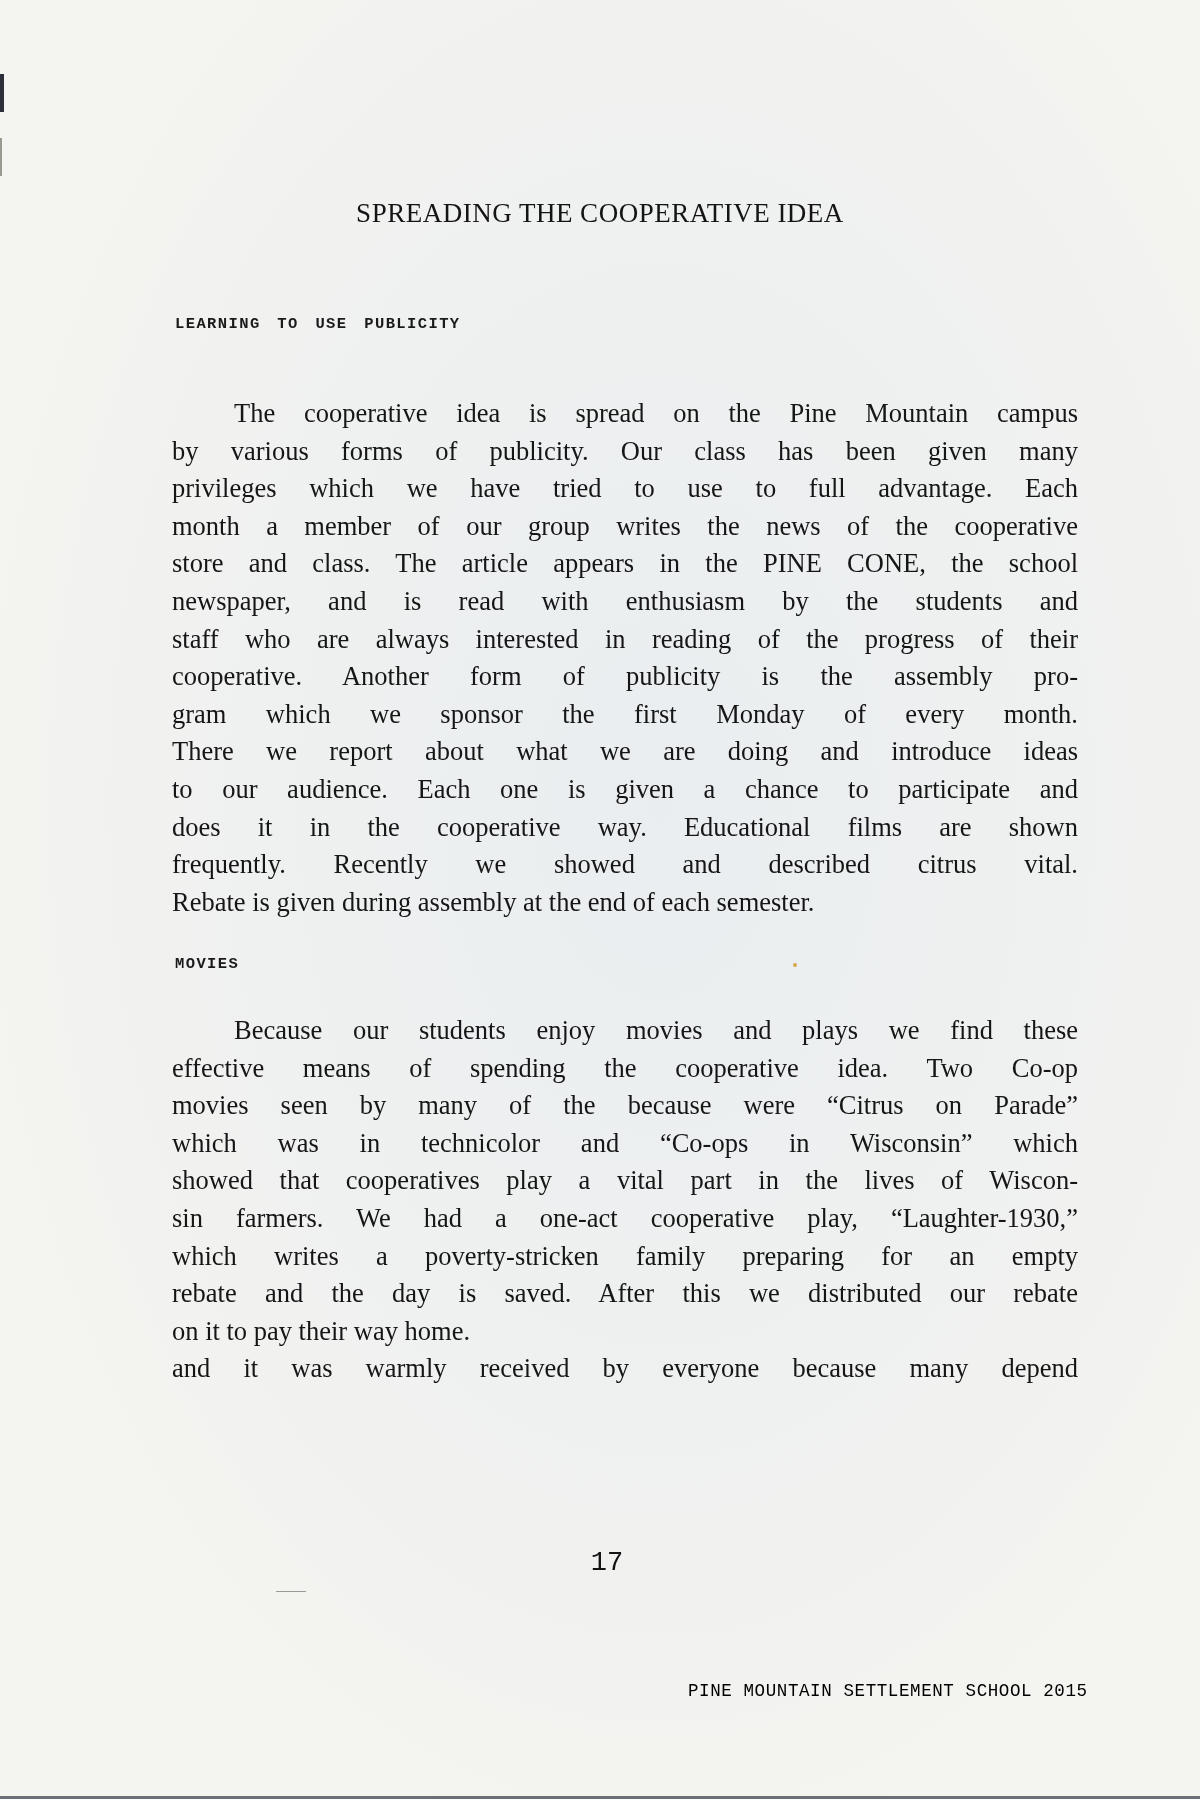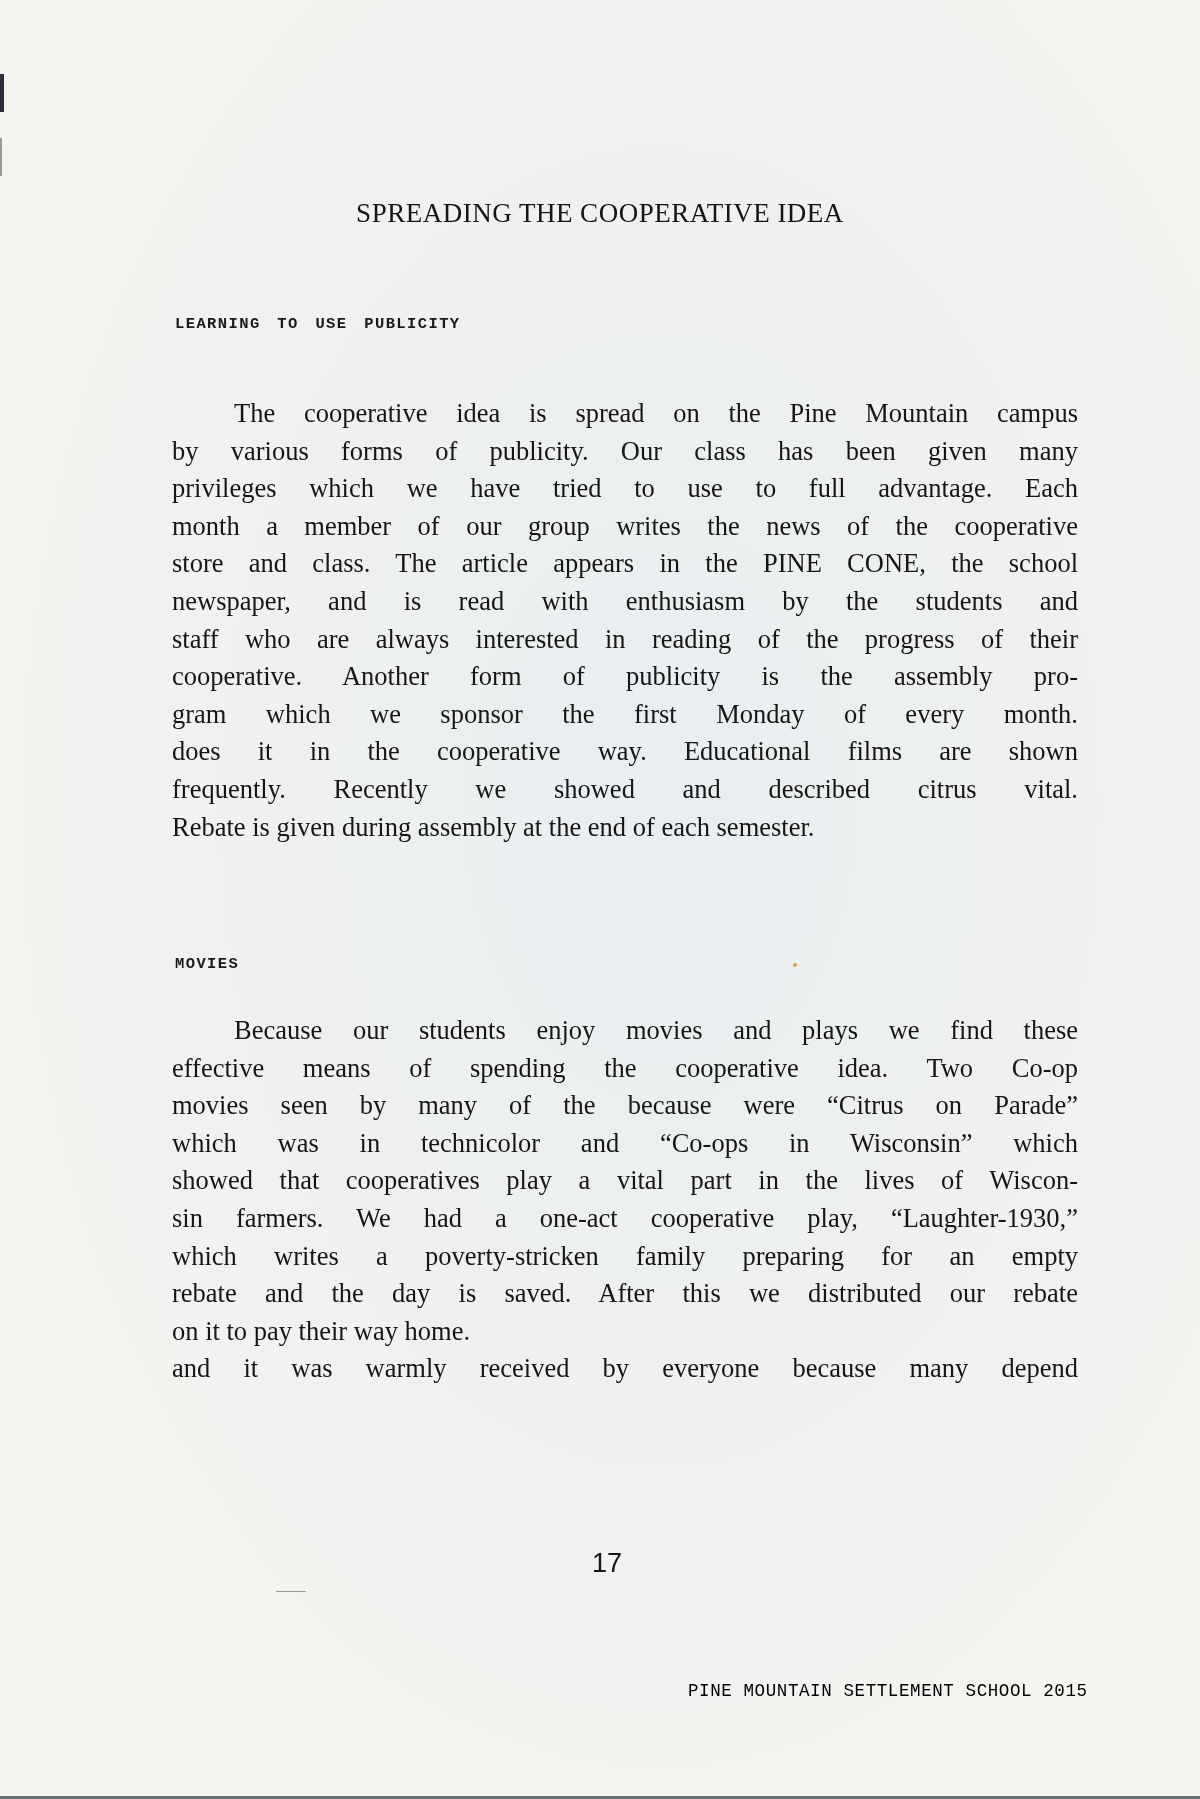--- a/index.html
+++ b/index.html
@@ -90,21 +90,21 @@
       text-align: justify;
       text-align-last: justify;
     }
     .line.last .line-inner { text-align-last: left; }
 
     .page-number {
       position: absolute;
       left: 0; width: 1200px;
       top: 1548px;
       text-align: center;
-      font-family: Liberation Sans, sans-serif;
+      font-family: Liberation Mono, monospace;
       font-size: 27px;
       padding-left: 14px;
       box-sizing: border-box;
     }
     .footer-credit {
       position: absolute;
       left: 688px;
       top: 1681px;
       font-family: Liberation Mono, monospace;
       font-size: 17.5px;
@@ -132,20 +132,22 @@
 <div class="para p1" id="para0">
     <span class="line indent"><span class="line-inner" style="width: calc(100% + 0px);">The cooperative idea is spread on the Pine Mountain campus</span></span>
     <span class="line"><span class="line-inner">by various forms of publicity. Our class has been given many</span></span>
     <span class="line"><span class="line-inner">privileges which we have tried to use to full advantage. Each</span></span>
     <span class="line"><span class="line-inner">month a member of our group writes the news of the cooperative</span></span>
     <span class="line"><span class="line-inner">store and class. The article appears in the PINE CONE, the school</span></span>
     <span class="line"><span class="line-inner">newspaper, and is read with enthusiasm by the students and</span></span>
     <span class="line"><span class="line-inner">staff who are always interested in reading of the progress of their</span></span>
     <span class="line"><span class="line-inner">cooperative. Another form of publicity is the assembly pro-</span></span>
     <span class="line"><span class="line-inner">gram which we sponsor the first Monday of every month.</span></span>
+    <span class="line"><span class="line-inner">There we report about what we are doing and introduce ideas</span></span>
+    <span class="line"><span class="line-inner">to our audience. Each one is given a chance to participate and</span></span>
     <span class="line"><span class="line-inner">does it in the cooperative way. Educational films are shown</span></span>
     <span class="line"><span class="line-inner">frequently. Recently we showed and described citrus vital.</span></span>
     <span class="line last"><span class="line-inner">Rebate is given during assembly at the end of each semester.</span></span>
   </div>
 
 <div class="subhead s2">MOVIES</div>
 
 <div class="para p2" id="para1">
     <span class="line indent"><span class="line-inner" style="width: calc(100% + 0px);">Because our students enjoy movies and plays we find these</span></span>
     <span class="line"><span class="line-inner">effective means of spending the cooperative idea. Two Co-op</span></span>

